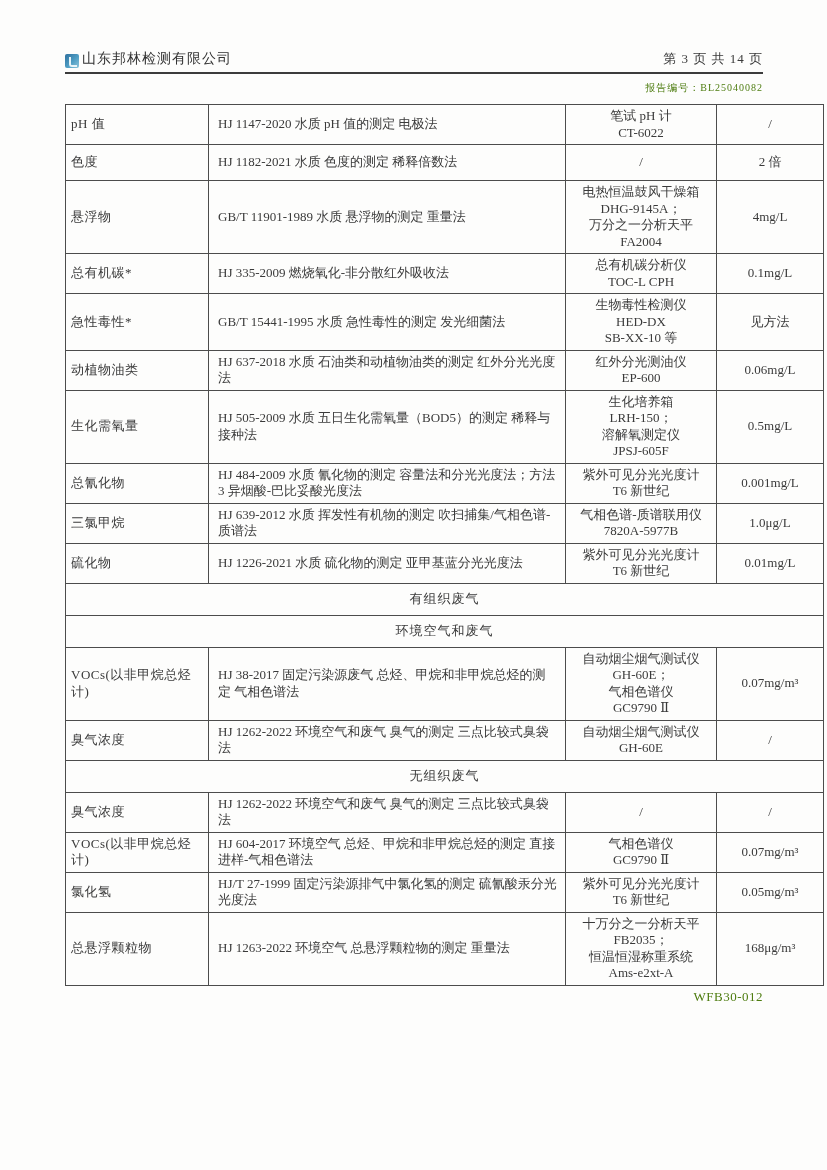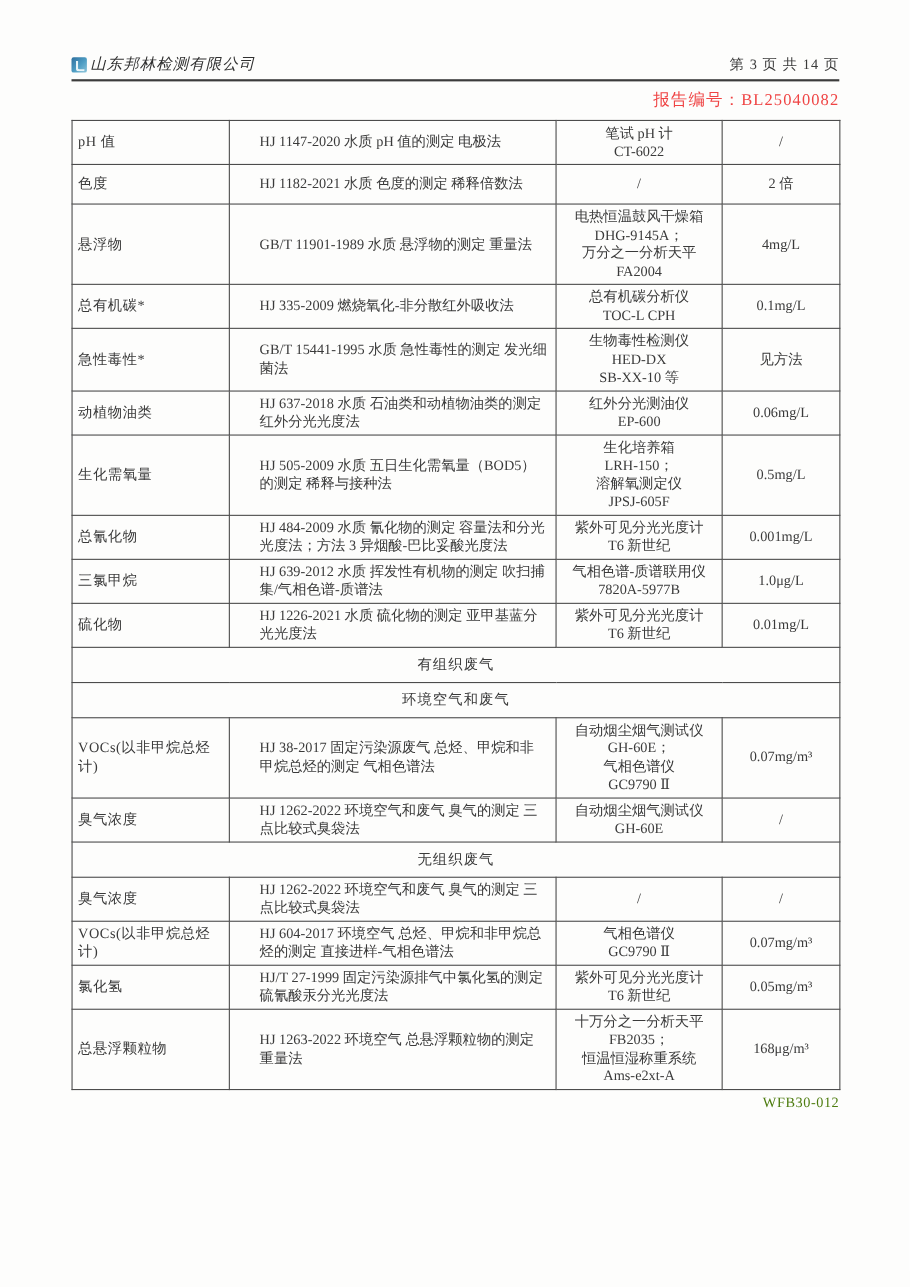--- a/index.html
+++ b/index.html
@@ -9,36 +9,36 @@
     background:#fdfdfc;
     font-family:"Liberation Serif","DejaVu Serif",serif;
     color:#383838;
     box-sizing:border-box;
     padding:50px 64px 0 65px;
     overflow:hidden;
   }
   
   .hdr{display:flex;justify-content:space-between;align-items:flex-end;
        border-bottom:2px solid #3c3c3c;padding-bottom:4px;}
-  .hdr-left{display:flex;align-items:center;gap:3px;font-style:italic;}
+  .hdr-left{display:flex;align-items:flex-end;gap:3px;}
   .logo{width:14px;height:14px;border-radius:2px;
         background:linear-gradient(135deg,#2e6f9e 0%,#4f9ec4 55%,#8cc4da 100%);
         position:relative;flex:0 0 auto;}
   .logo::after{content:"";position:absolute;left:4px;top:3px;width:6px;height:8px;
         border-left:2px solid #e8f4f8;border-bottom:2px solid #e8f4f8;border-radius:0 0 0 3px;}
   .company{font-size:14px;letter-spacing:1px;color:#303030;}
   .pageinfo{font-size:13px;letter-spacing:1px;color:#3a3a3a;}
-  .report-line{text-align:right;font-size:15px;margin:7px 0 9px 0;letter-spacing:1px;color:#ef4444;}
+  .report-line{text-align:right;font-size:10px;margin:7px 0 9px 0;letter-spacing:1px;color:#4d7c0f;}
   
   table{border-collapse:collapse;width:698px;table-layout:fixed;}
   table,td{border:1.5px solid #4c4c4c;}
   td{vertical-align:middle;font-size:13px;line-height:16.5px;color:#3a3a3a;
      padding:3px 5px;height:36px;box-sizing:border-box;overflow:hidden;}
   .col-item{width:143px;text-align:left;letter-spacing:0.5px;}
-  .col-method{width:297px;text-align:left;padding-left:27px;padding-right:7px;}
+  .col-method{width:357px;text-align:left;padding-left:9px;padding-right:7px;}
   .col-instrument{width:151px;text-align:center;white-space:pre-line;}
   .col-limit{width:107px;text-align:center;}
   .section-cell{text-align:center;height:32px;letter-spacing:1px;}
   
   .doc-code{width:698px;text-align:right;font-size:13px;color:#4d7c0f;
             margin-top:3px;letter-spacing:0.5px;}
 </style>
 </head>
 <body>
 

